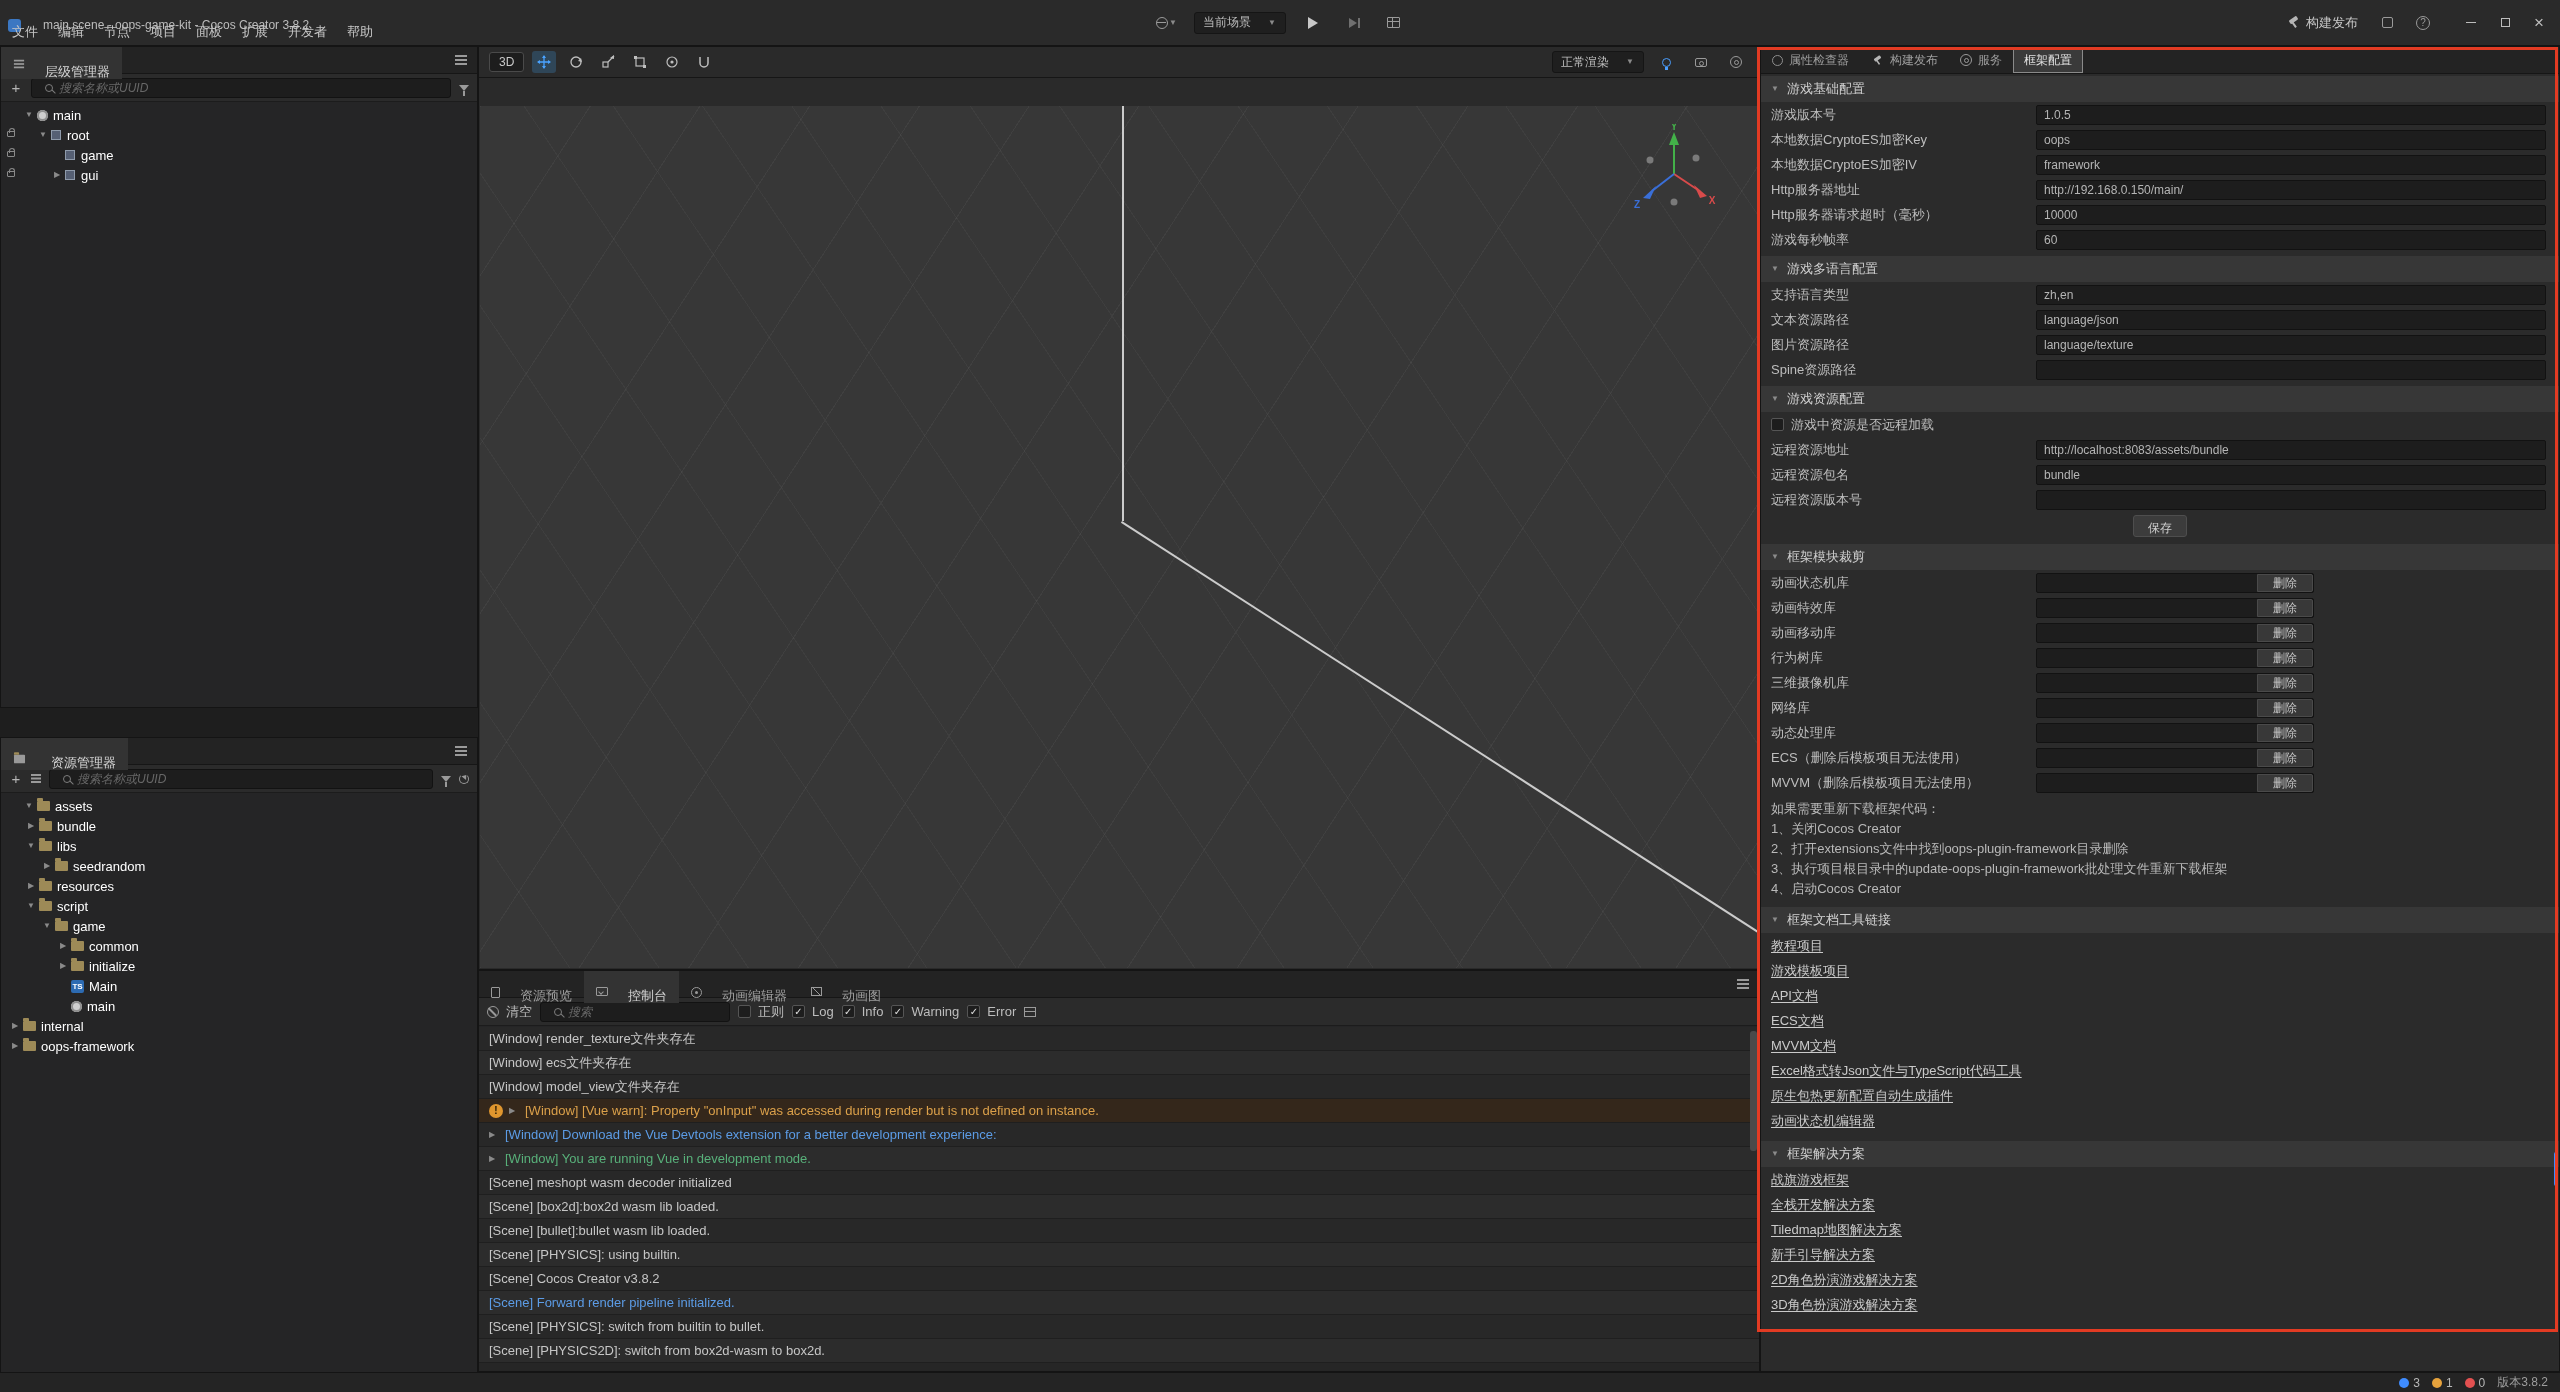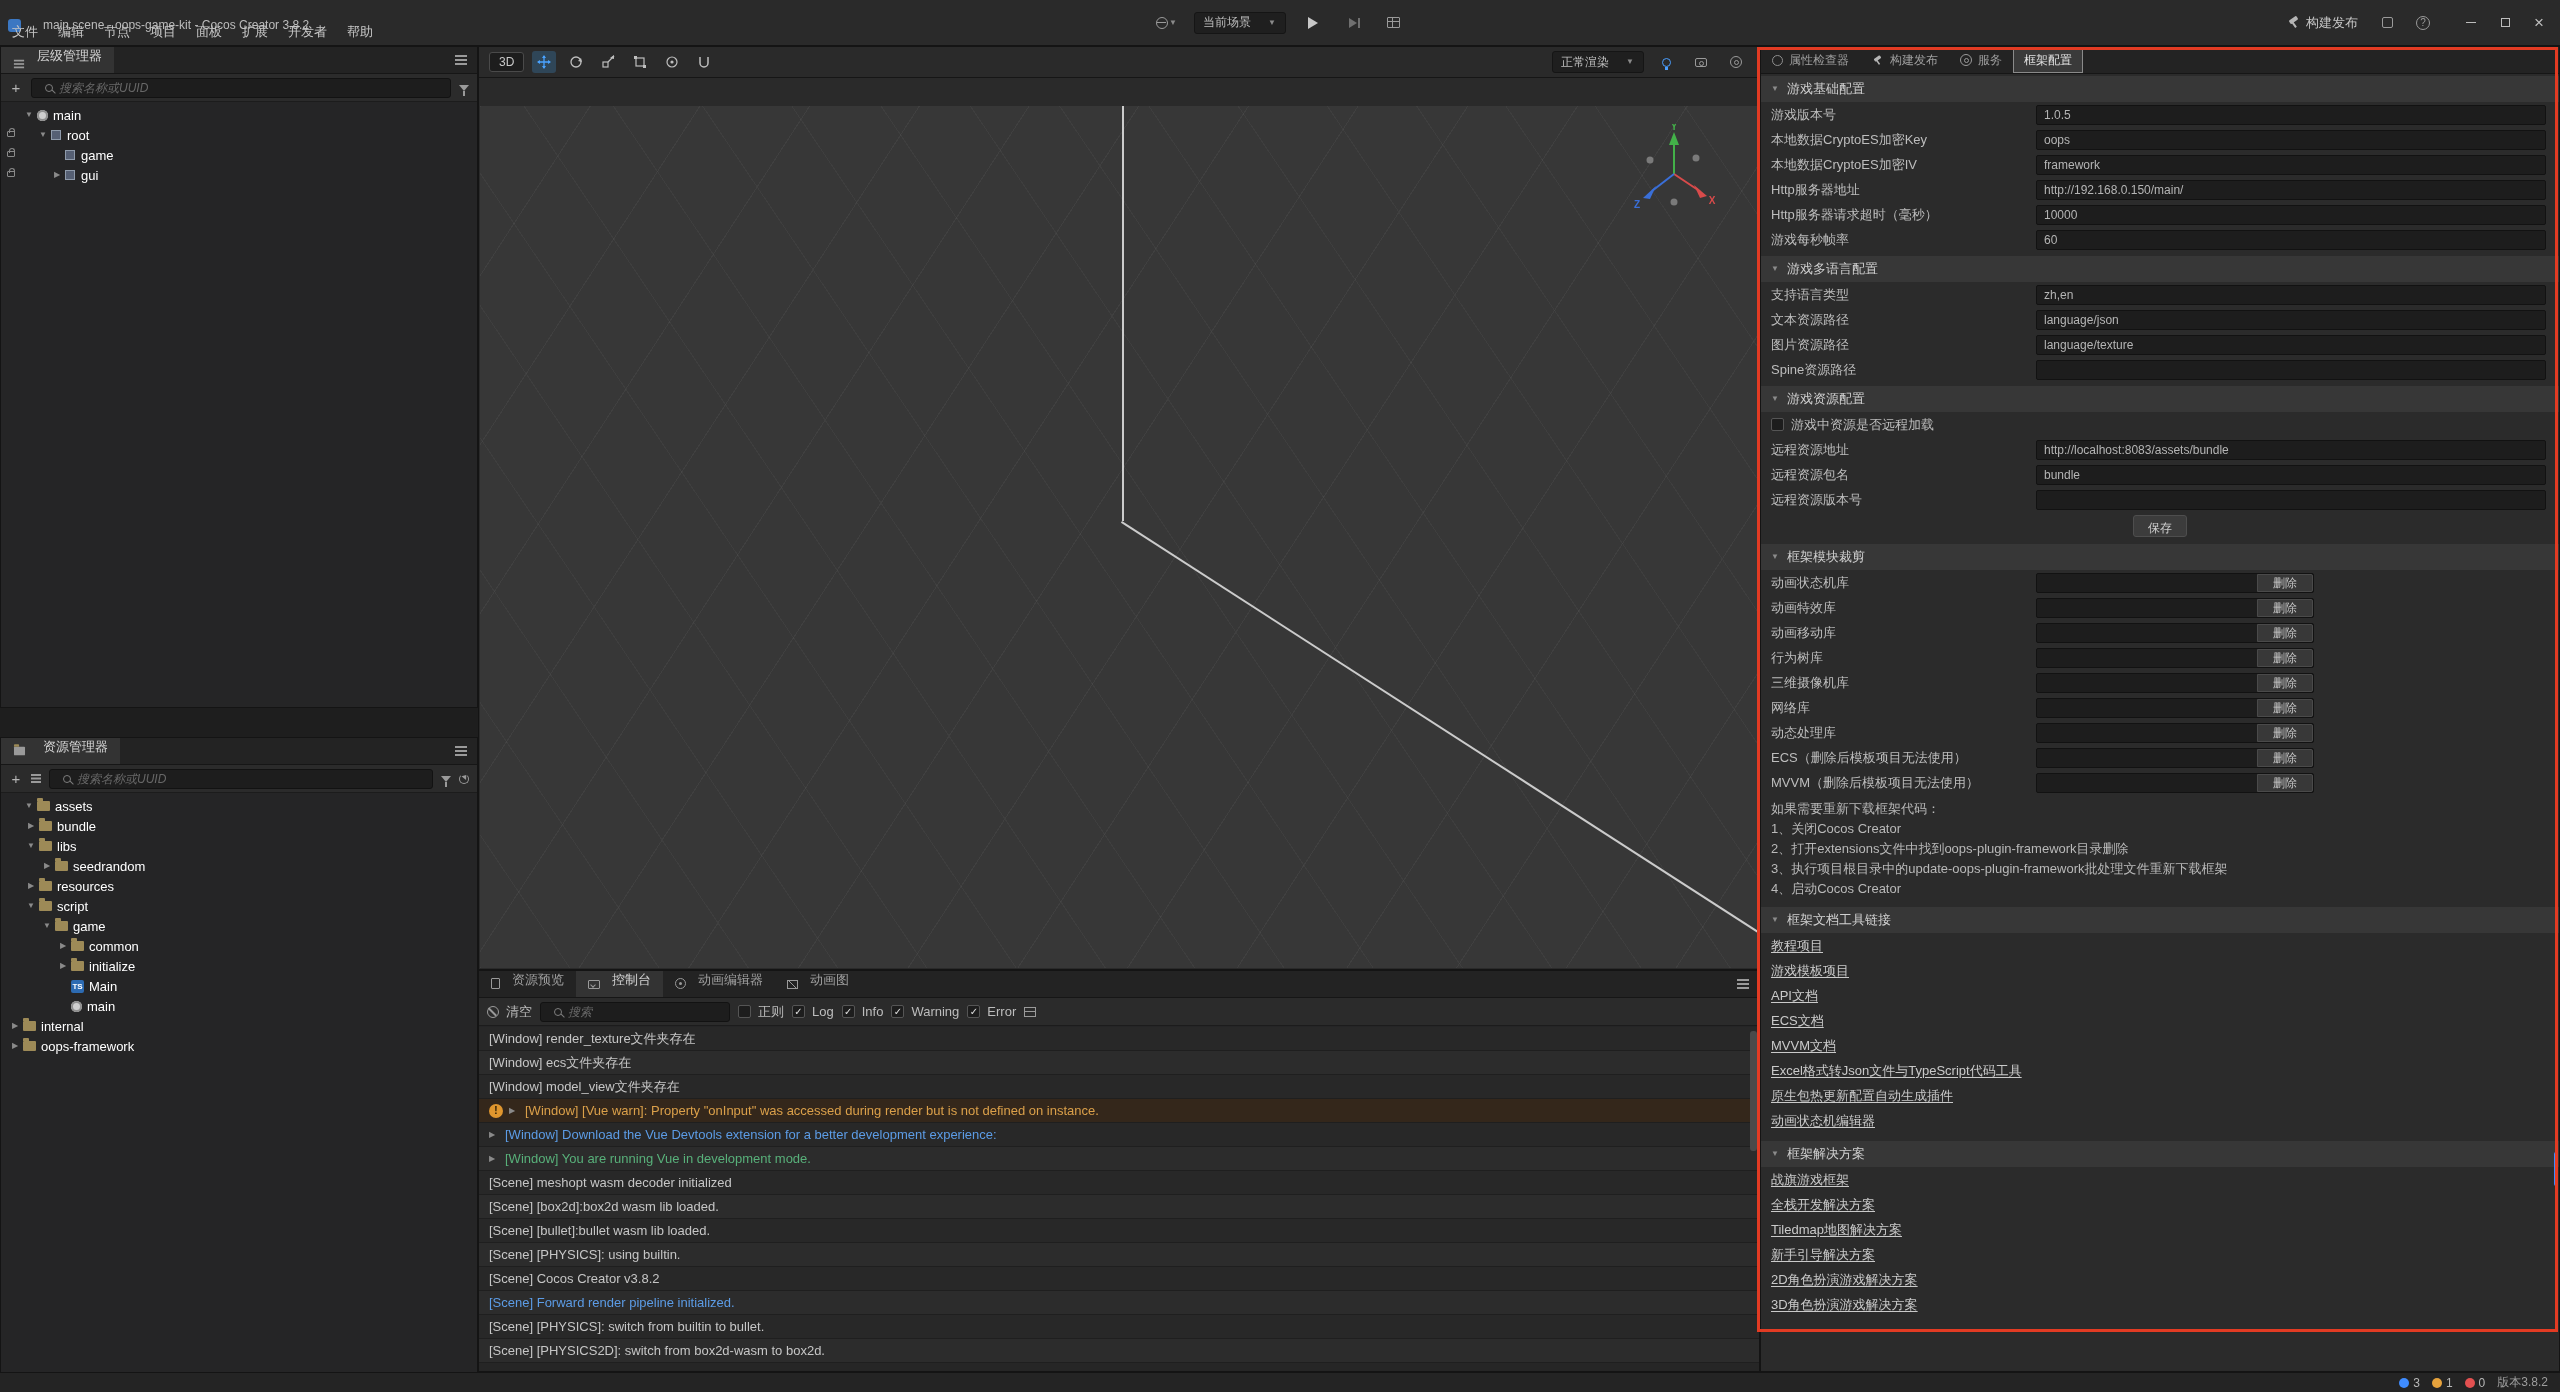--- a/index.html
+++ b/index.html
@@ -79,21 +79,21 @@
   .icon-overlay::after { content:""; position:absolute; right:2px; top:2px; width:3px; height:3px; border:1.2px solid #9a9a9a; border-radius:50%; }
   .icon-hammer { width:13px; height:13px; position:relative; }
   .icon-hammer::before { content:""; position:absolute; top:2px; left:2px; width:9px; height:4px; background:#b5b5b5; transform:rotate(-35deg); border-radius:1px; }
   .icon-hammer::after { content:""; position:absolute; top:5px; left:6px; width:2px; height:7px; background:#b5b5b5; transform:rotate(-35deg); }
   .icon-circle { width:11px; height:11px; border:1.3px solid #8f8f8f; border-radius:50%; }
   .icon-collapse { width:12px; height:10px; border:1.3px solid #9a9a9a; background:linear-gradient(#9a9a9a,#9a9a9a) 0 3px/100% 1.2px no-repeat; }
 
   
   .panel { position:absolute; background:#252526; border:1px solid #141414; overflow:hidden; }
   .panel-tabbar { height:27px; background:#232323; display:flex; align-items:stretch; border-bottom:1px solid #161616; position:relative; }
-  .panel-tab { display:flex; align-items:flex-end; gap:12px; padding:8px 12px; font-size:13px; color:#9e9e9e; }
+  .panel-tab { display:flex; align-items:flex-start; gap:20px; padding:16px 12px; font-size:13px; color:#9e9e9e; }
   .panel-tab.active { background:#333333; color:#d6d6d6; }
   .tab-menu { position:absolute; right:10px; top:12px; }
   .toolbar { height:28px; display:flex; align-items:center; gap:8px; padding:0 8px; background:#2b2b2b; border-bottom:1px solid #1c1c1c; }
   .search-box { flex:1; display:flex; align-items:center; gap:6px; background:#1d1d1d; border:1px solid #121212; border-radius:3px; height:20px; padding:0 13px; }
   .search-box input { flex:1; min-width:0; background:transparent; border:none; outline:none; color:#b5b5b5; font-size:12px; font-family:inherit; }
   input::placeholder { color:#676767; font-style:italic; }
 
   
   .tree { padding-top:3px; }
   .tree-row { height:20px; display:flex; align-items:center; position:relative; font-size:13px; color:#ffffff; }

